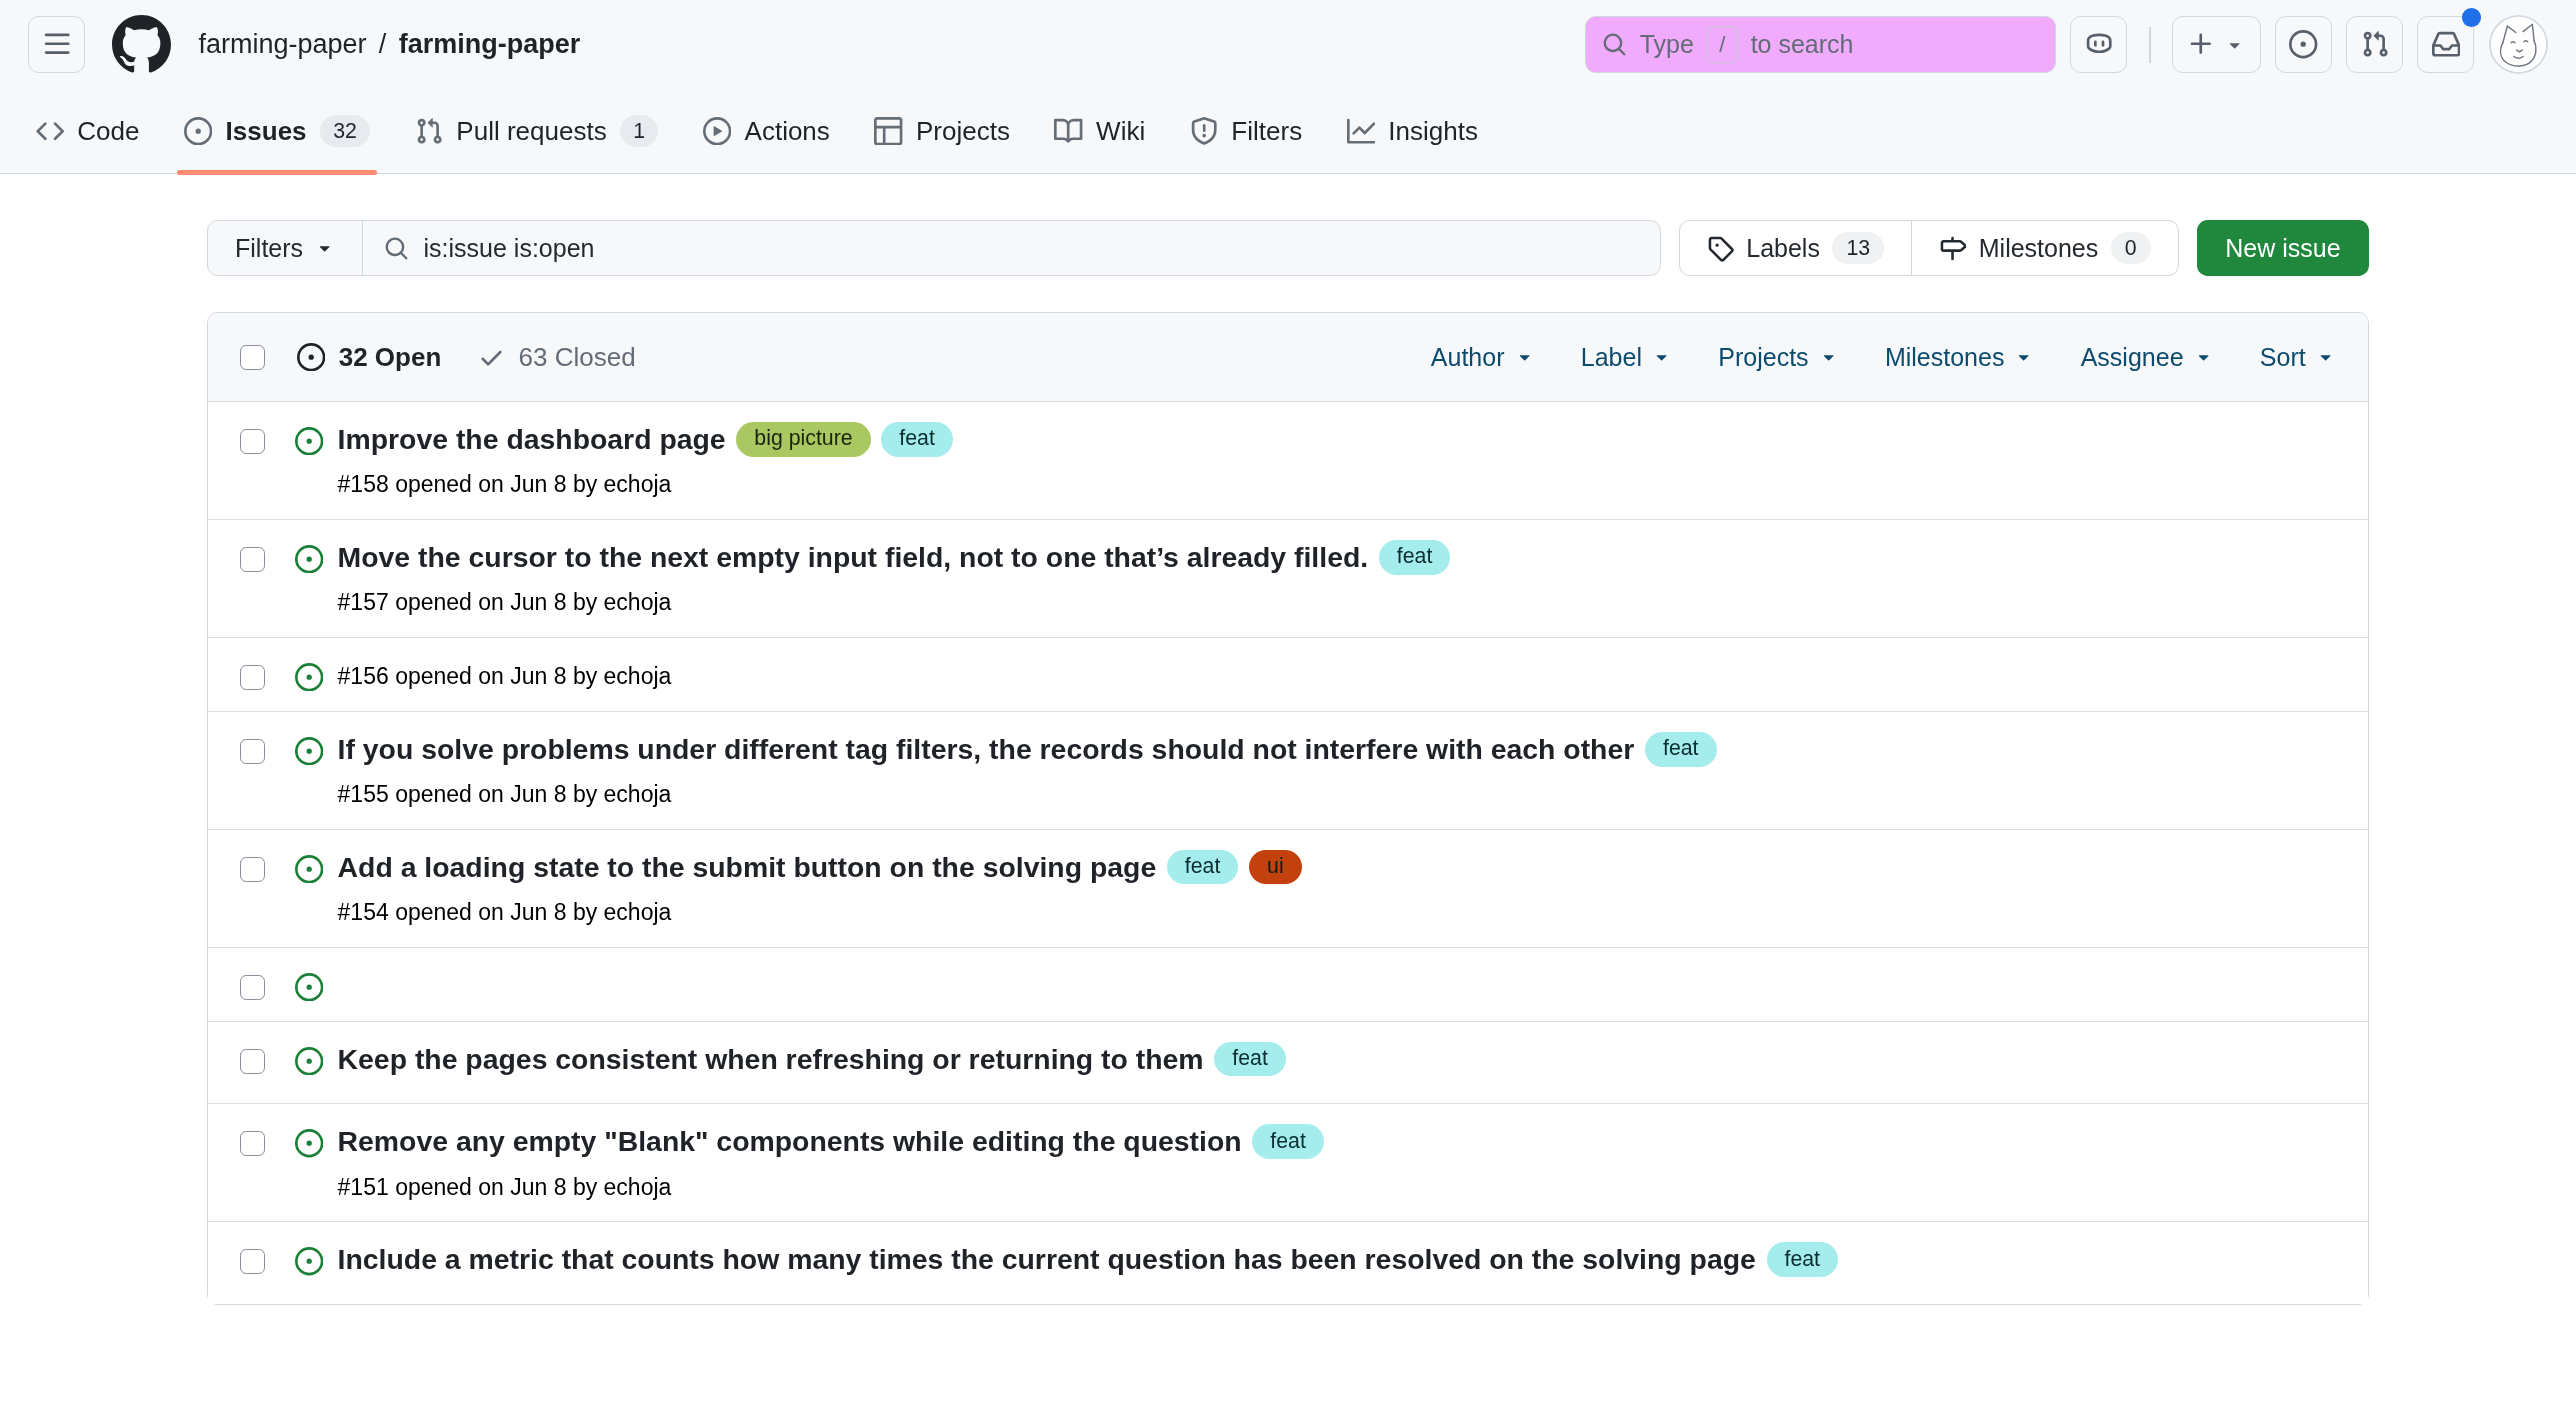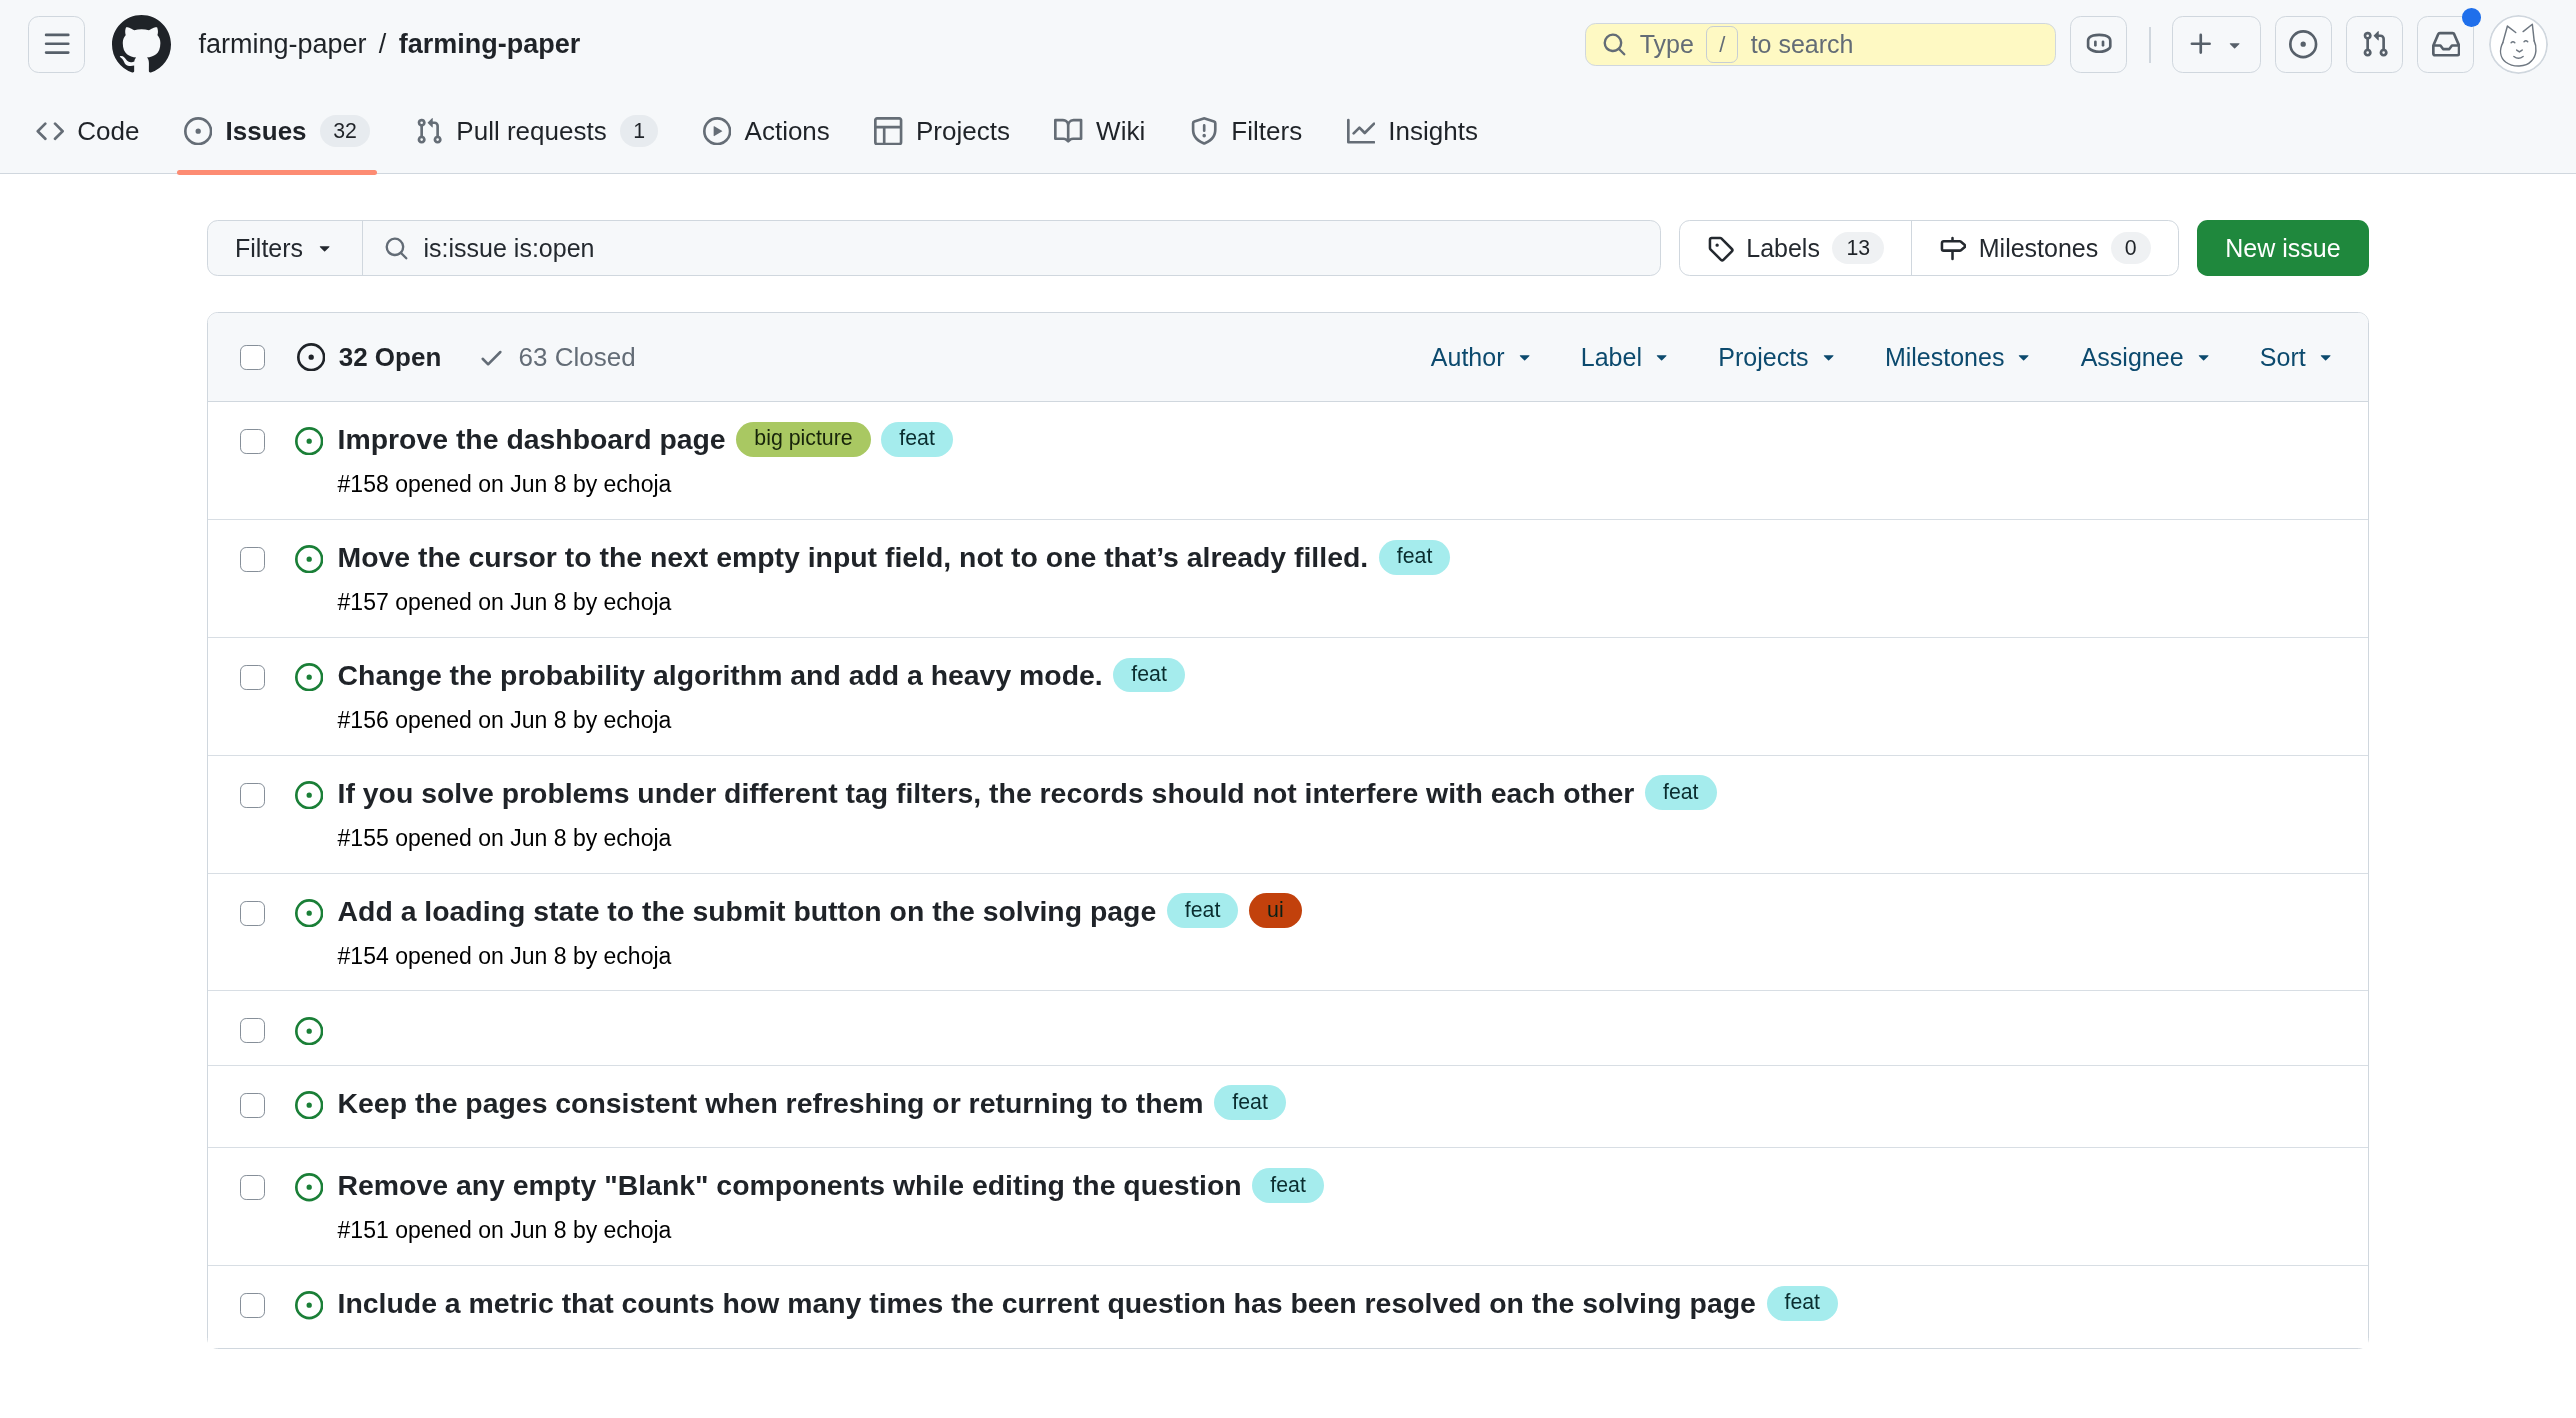--- a/index.html
+++ b/index.html
@@ -28,23 +28,23 @@
     display: flex; align-items: center; justify-content: center;
     color: #57606a;
     cursor: pointer;
   }
   .logo { color: #1f2328; }
   .breadcrumb { display: flex; align-items: center; gap: 12.4px; font-size: 27px; color: #1f2328; }
   .breadcrumb .sep { color: #1f2328; }
   .breadcrumb .repo { font-weight: 700; }
   .header-right { margin-left: auto; display: flex; align-items: center; gap: 14.2px; }
   .search-box {
-    width: 471px; height: 43px;
+    width: 471px; height: 57px;
     border: 1.8px solid #d0d7de; border-radius: 10.7px;
-    background: #fef9c3;
+    background: #f0abfc;
     display: flex; align-items: center; gap: 12.4px;
     padding: 0 16px;
     color: #636c76; font-size: 25px;
     cursor: text;
   }
   .kbd-slash {
     border: 1.8px solid #c6cdd4; border-radius: 7.1px;
     min-width: 32px; height: 37px;
     display: flex; align-items: center; justify-content: center;
     font-size: 22px; color: #636c76;
@@ -518,21 +518,20 @@
           </div>
         </div>
         <div class="issue-row">
           <span class="checkbox row-check"></span>
           <span class="row-icon">
             <svg width="28.4" height="28.4" viewBox="0 0 16 16" fill="currentColor">
               <path d="M8 9.5a1.5 1.5 0 1 0 0-3 1.5 1.5 0 0 0 0 3ZM8 0a8 8 0 1 1 0 16A8 8 0 0 1 8 0ZM1.5 8a6.5 6.5 0 1 0 13 0 6.5 6.5 0 0 0-13 0Z"></path>
             </svg>
           </span>
           <div class="row-main">
-            <div class="row-titleline"><a class="row-title">Change the probability algorithm and add a heavy mode.</a><span class="issue-label" style="background:#a5eced;color:#0a2d2f">feat</span></div>
             <div class="row-meta">#156 opened on Jun 8 by echoja</div>
           </div>
         </div>
         <div class="issue-row">
           <span class="checkbox row-check"></span>
           <span class="row-icon">
             <svg width="28.4" height="28.4" viewBox="0 0 16 16" fill="currentColor">
               <path d="M8 9.5a1.5 1.5 0 1 0 0-3 1.5 1.5 0 0 0 0 3ZM8 0a8 8 0 1 1 0 16A8 8 0 0 1 8 0ZM1.5 8a6.5 6.5 0 1 0 13 0 6.5 6.5 0 0 0-13 0Z"></path>
             </svg>
           </span>

